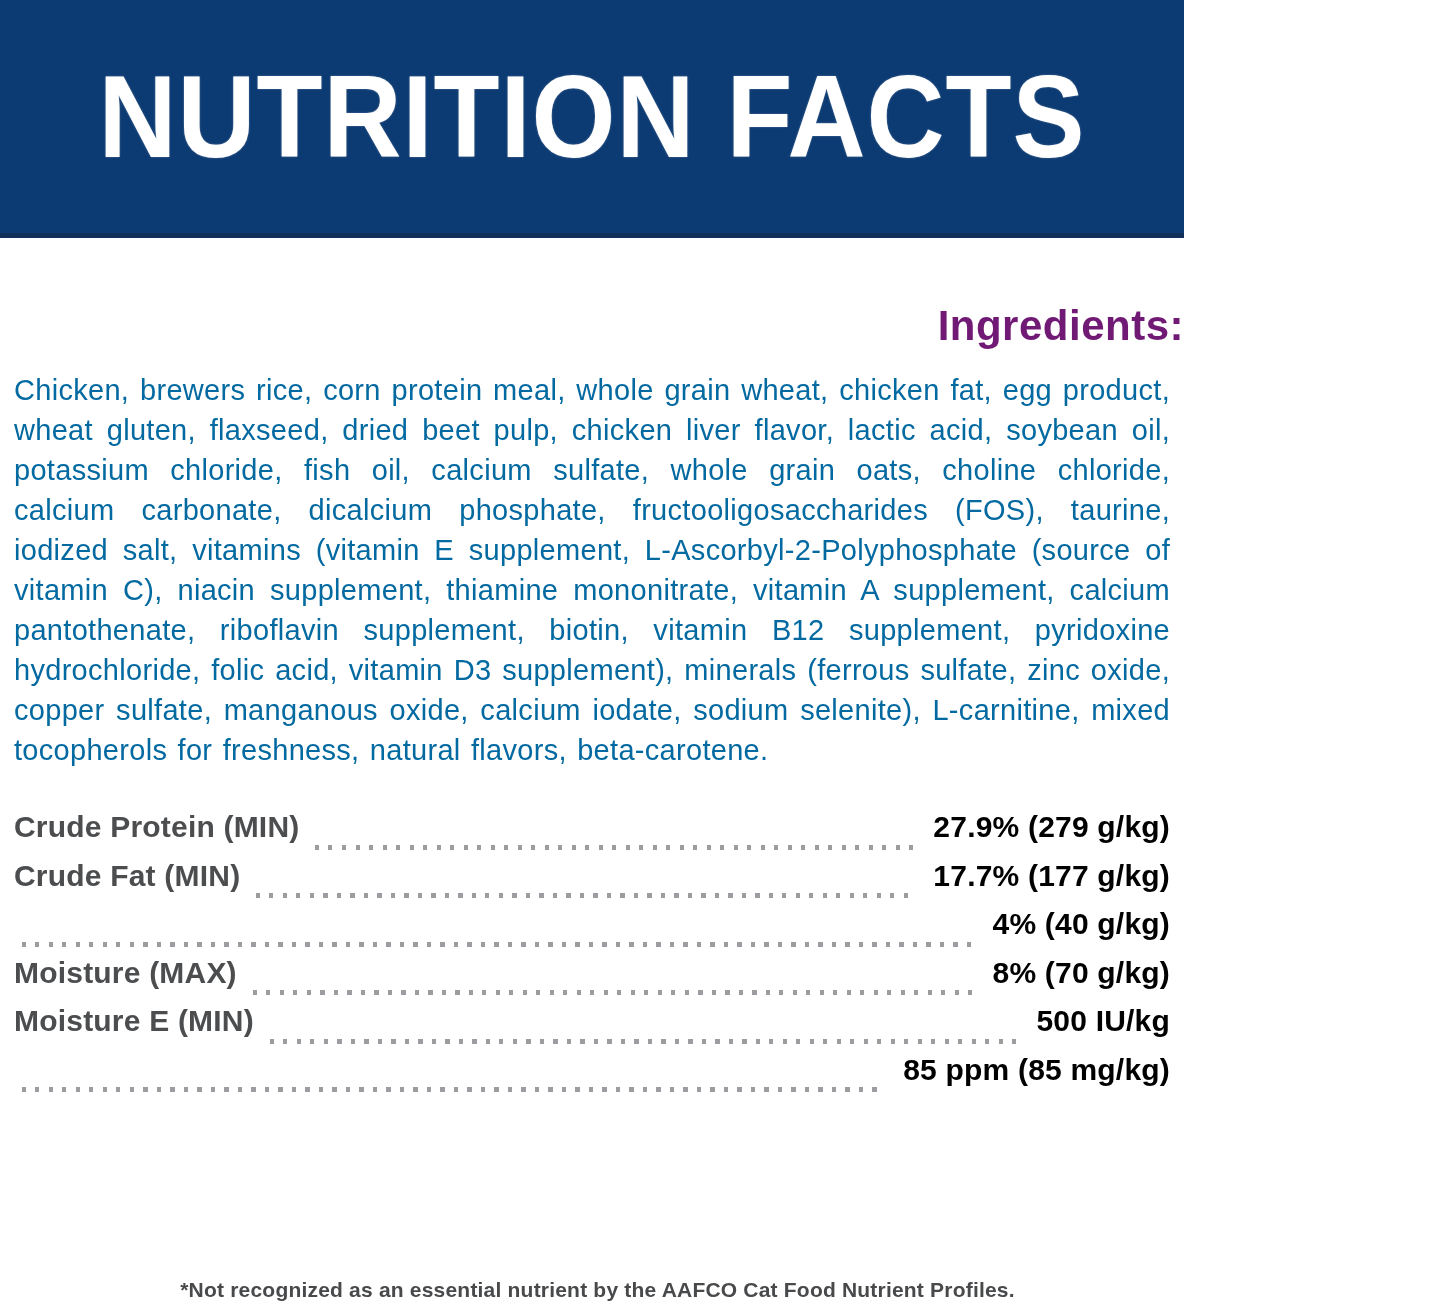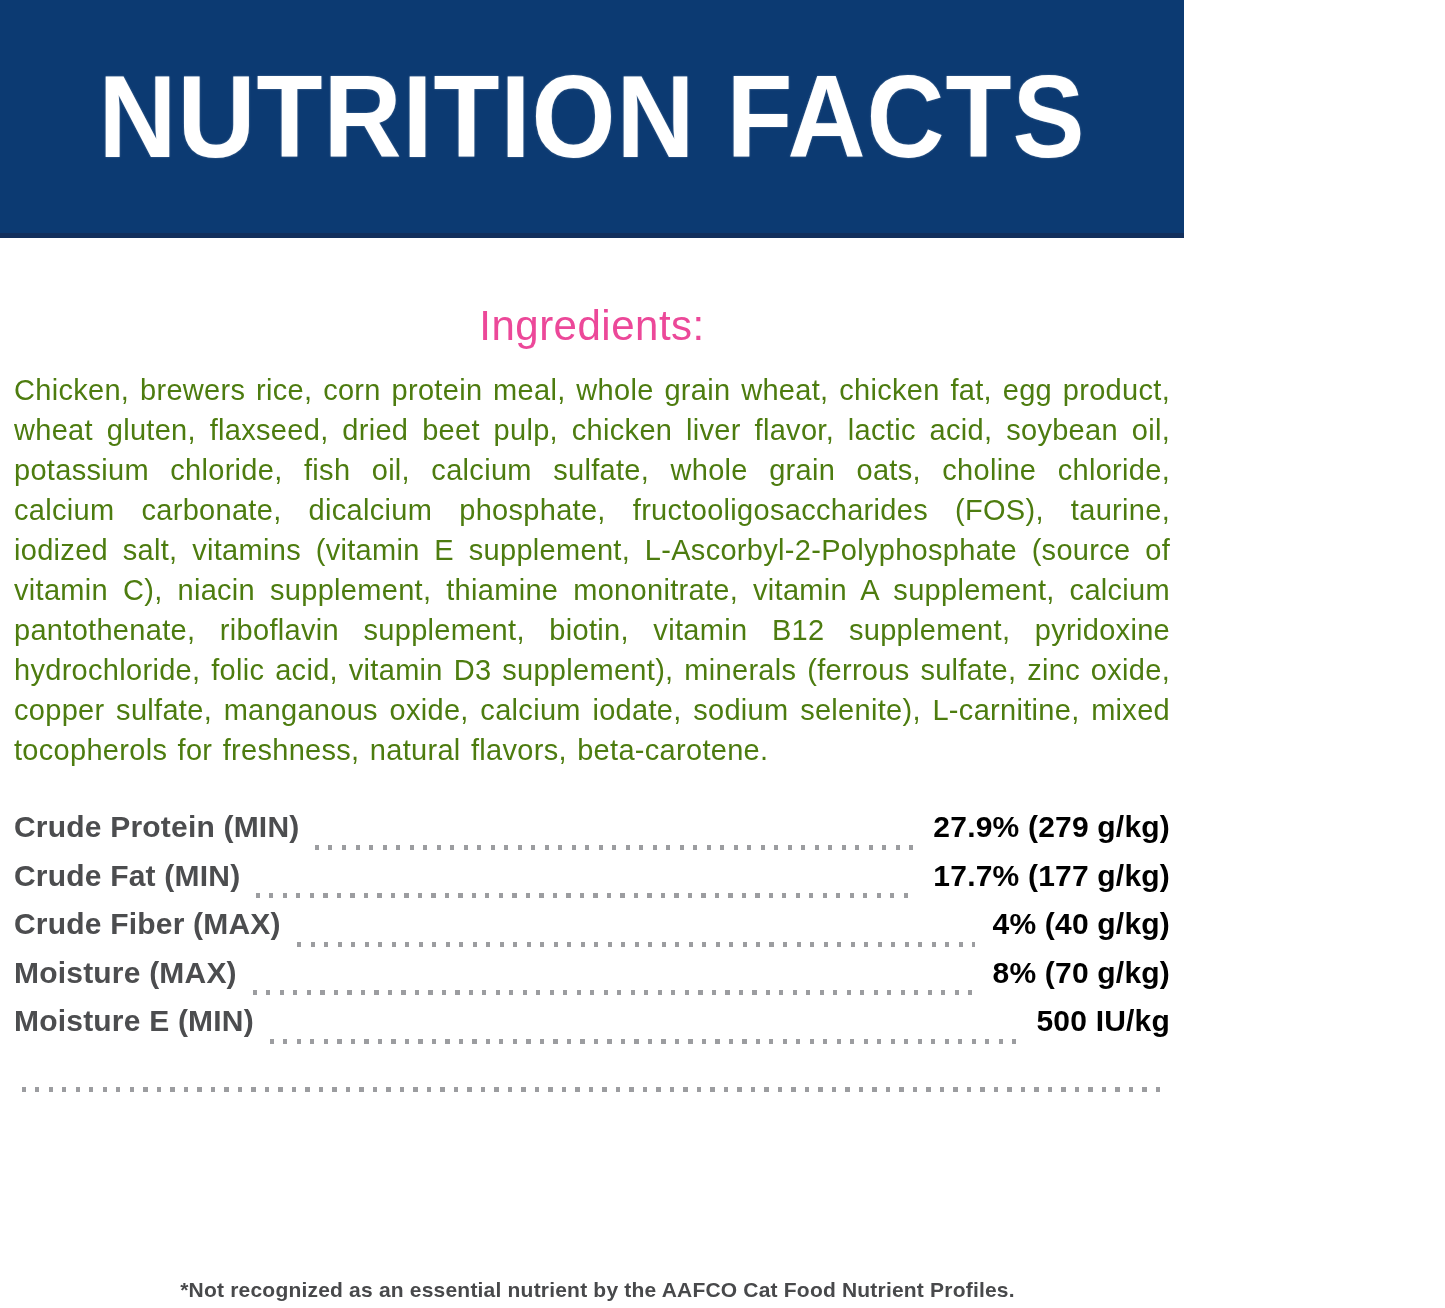--- a/index.html
+++ b/index.html
@@ -31,39 +31,39 @@
     font-size: 108px;
     font-weight: 900;
     letter-spacing: 1px;
     transform: scaleY(1.08);
     white-space: nowrap;
     text-shadow: 0 0 2px rgba(255,255,255,0.35);
   }
 
   
   .section-heading {
-    text-align: center;
-    color: #ec4899;
+    text-align: right;
+    color: #701a75;
     font-size: 42px;
-    font-weight: normal;
+    font-weight: bold;
     letter-spacing: 0.5px;
   }
   .ingredients-heading { margin-top: 64px; }
   .analysis-heading   { margin-top: 58px; }
 
   
   .content-col {
     width: 1156px;
     margin: 0 auto;
   }
   .ingredients-text {
     margin-top: 20px;
     font-size: 29px;
     line-height: 40px;
-    color: #4d7c0f;
+    color: #0369a1;
     text-align: justify;
     letter-spacing: 0.3px;
     word-spacing: 2px;
   }
 
   
   .ga-table { margin-top: 40px; }
   .ga-row {
     display: flex;
     align-items: baseline;
@@ -130,38 +130,38 @@
       <span class="ga-value">27.9% (279 g/kg)</span>
     </div>
 
     <div class="ga-row">
       <span class="ga-label">Crude Fat (MIN)</span>
       <span class="ga-dots"></span>
       <span class="ga-value">17.7% (177 g/kg)</span>
     </div>
 
     <div class="ga-row">
-      <span class="ga-label">Crude Fiber (MAX)</span>
       <span class="ga-dots"></span>
       <span class="ga-value">4% (40 g/kg)</span>
     </div>
 
     <div class="ga-row">
       <span class="ga-label">Moisture (MAX)</span>
       <span class="ga-dots"></span>
       <span class="ga-value">8% (70 g/kg)</span>
     </div>
 
     <div class="ga-row">
       <span class="ga-label">Moisture E (MIN)</span>
       <span class="ga-dots"></span>
       <span class="ga-value">500 IU/kg</span>
     </div>
 
     <div class="ga-row">
       <span class="ga-dots"></span>
+      <span class="ga-value">85 ppm (85 mg/kg)</span>
     </div>
 
   </div>
 
   <div class="footnote">*Not recognized as an essential nutrient by the AAFCO Cat Food Nutrient Profiles.</div>
 
 </div>
 
 </body></html>

